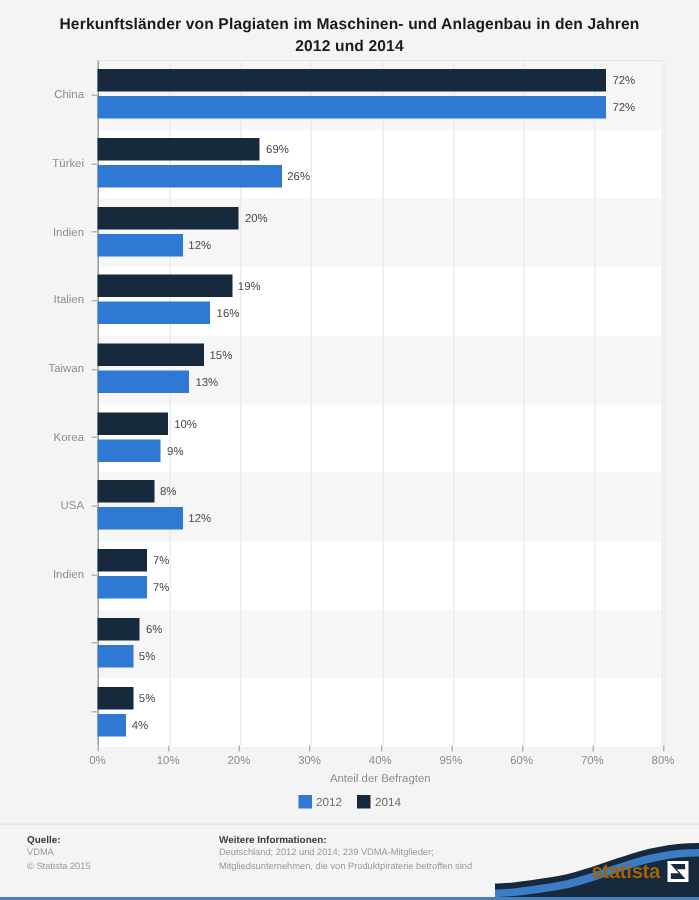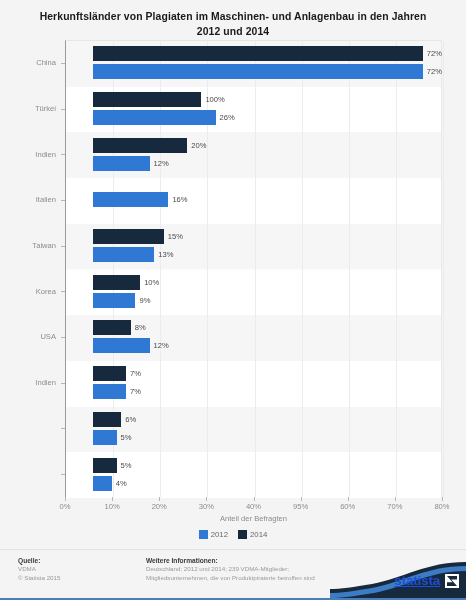--- a/index.html
+++ b/index.html
@@ -58,21 +58,20 @@
     position: absolute;
     left: 65px; top: 0;
     width: 377px; height: 457px;
   }
   .row {
     position: relative;
     height: 45.7px;
     display: flex;
     flex-direction: column;
     justify-content: center;
-    margin-left: 28px;
   }
   .barwrap {
     position: relative;
     height: 15px;
     display: flex;
     align-items: center;
   }
   .barwrap.top { margin-bottom: 3px; }
   .bar {
     height: 15px;
@@ -182,25 +181,24 @@
   .logo {
     position: absolute;
     right: 0; bottom: 0;
     width: 136px; height: 36px;
     overflow: hidden;
   }
   .logo svg { display: block; }
   .logo-text {
     position: absolute;
     right: 26px; top: 11px;
-    color: #1d4ed8;
+    color: #a16207;
     font-size: 13.5px;
     font-weight: bold;
     letter-spacing: -0.2px;
-    text-decoration: underline;
   }
   .logo-mark {
     position: absolute;
     right: 7px; top: 12px;
     width: 14px; height: 14px;
     background: #ffffff;
   }
   .logo-mark::before {
     content: "";
     position: absolute;
@@ -268,38 +266,42 @@
             <span class="bar-label">72%</span>
           </div>
           <div class="barwrap">
             <div class="bar y2012" style="width: 339.3px; background: rgb(47, 120, 212);"></div>
             <span class="bar-label">72%</span>
           </div>
         </div>
         <div class="row">
           <div class="barwrap top">
             <div class="bar y2014" style="width: 108.388px; background: rgb(22, 41, 61);"></div>
-            <span class="bar-label">100%</span>
+            <span class="bar-label">69%</span>
           </div>
           <div class="barwrap">
             <div class="bar y2012" style="width: 122.525px; background: rgb(47, 120, 212);"></div>
             <span class="bar-label">26%</span>
           </div>
         </div>
         <div class="row">
           <div class="barwrap top">
             <div class="bar y2014" style="width: 94.25px; background: rgb(22, 41, 61);"></div>
             <span class="bar-label">20%</span>
           </div>
           <div class="barwrap">
             <div class="bar y2012" style="width: 56.55px; background: rgb(47, 120, 212);"></div>
             <span class="bar-label">12%</span>
           </div>
         </div>
         <div class="row">
+          <div class="barwrap top">
+            <div class="bar y2014" style="width: 89.5375px; background: rgb(22, 41, 61);"></div>
+            <span class="bar-label">19%</span>
+          </div>
           <div class="barwrap">
             <div class="bar y2012" style="width: 75.4px; background: rgb(47, 120, 212);"></div>
             <span class="bar-label">16%</span>
           </div>
         </div>
         <div class="row">
           <div class="barwrap top">
             <div class="bar y2014" style="width: 70.6875px; background: rgb(22, 41, 61);"></div>
             <span class="bar-label">15%</span>
           </div>

